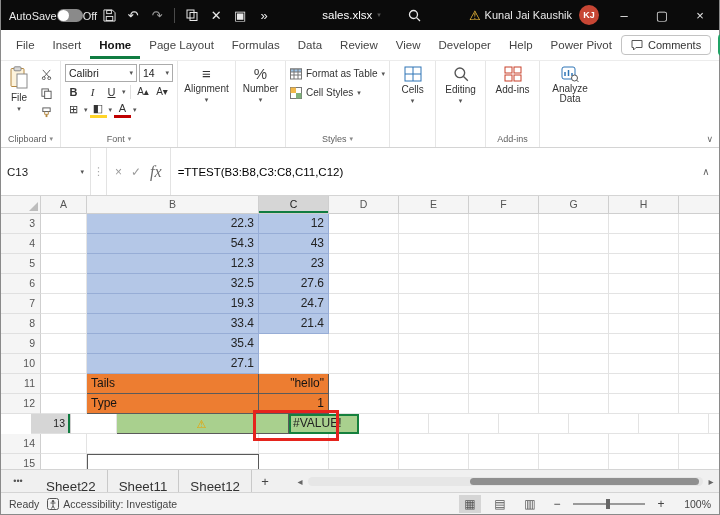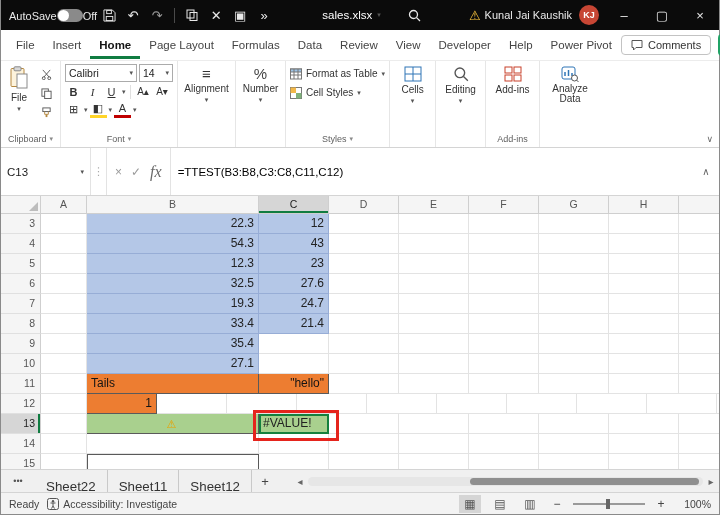--- a/index.html
+++ b/index.html
@@ -66,21 +66,21 @@
   .ghead { height:18px; display:flex; flex:none; background:#f5f5f5; border-bottom:1px solid #cfcfcf; font-size:10.5px; color:#555; }
   .corner { width:40px; flex:none; border-right:1px solid #cfcfcf; position:relative; }
   .corner:after { content:""; position:absolute; right:2px; bottom:2px; border-left:9px solid transparent; border-bottom:9px solid #bdbdbd; }
   .colh { border-right:1px solid #cfcfcf; text-align:center; line-height:17px; flex:none; }
   .w46{width:46px;} .w172{width:172px;} .w70{width:70px;}
   .colh.sel { background:#d6d6d6; box-shadow:inset 0 -2px 0 #107c41; color:#222; }
   .hfill { flex:1; }
   .rows { flex:1; position:relative; overflow:hidden; }
   .row { display:flex; height:20px; }
   .rh { width:40px; flex:none; background:#f5f5f5; border-right:1px solid #cfcfcf; border-bottom:1px solid #e0e0e0; text-align:right; padding-right:5px; line-height:19px; font-size:10.5px; color:#555; }
-  .rh.sel { background:#d6d6d6; box-shadow:inset -2px 0 0 #107c41; color:#222; }
+  .rh.sel { background:#d6d6d6; box-shadow:inset -2px 0 0 #107c41; color:#222;margin-left:30px; }
   .cell { flex:none; border-right:1px solid #e3e3e3; border-bottom:1px solid #e3e3e3; font-size:12px; line-height:19px; overflow:hidden; white-space:nowrap; }
   .ca{width:46px;} .cb{width:172px;} .cc{width:70px;}
   .fill { flex:1; border-bottom:1px solid #e3e3e3; background:repeating-linear-gradient(90deg, transparent 0 69px, #e3e3e3 69px 70px); }
   .num { text-align:right; padding-right:4px; }
   .txt { text-align:left; padding-left:4px; }
   .cblue { background:#b4c7e7; border-right:1px solid #97add6; border-bottom:1px solid #97add6; }
   .corange { background:#ed7d31; border-right:1px solid #5a5a5a; border-bottom:1px solid #5a5a5a; color:#141414; }
   .cgreen { background:#a9d08e; border-right:1px solid #5a5a5a; border-bottom:1px solid #5a5a5a;flex-direction:column; }
   .flexcell { display:flex; align-items:center; }
   .flexcell .lbl { flex:1; overflow:hidden; }
@@ -504,20 +504,21 @@
       <div class="row">
         <div class="rh">11</div>
         <div class="cell ca"></div>
         <div class="cell cb corange txt">Tails</div>
         <div class="cell cc corange num">"hello"</div>
         <div class="fill"></div>
       </div>
       <div class="row">
         <div class="rh">12</div>
         <div class="cell ca"></div>
+        <div class="cell cb corange txt">Type</div>
         <div class="cell cc corange num">1</div>
         <div class="fill"></div>
       </div>
       <div class="row">
         <div class="rh sel">13</div>
         <div class="cell ca"></div>
         <div class="cell cb cgreen txt flexcell">
           <span class="lbl">Probability one tail</span>
           <span class="warn">⚠</span>
         </div>

